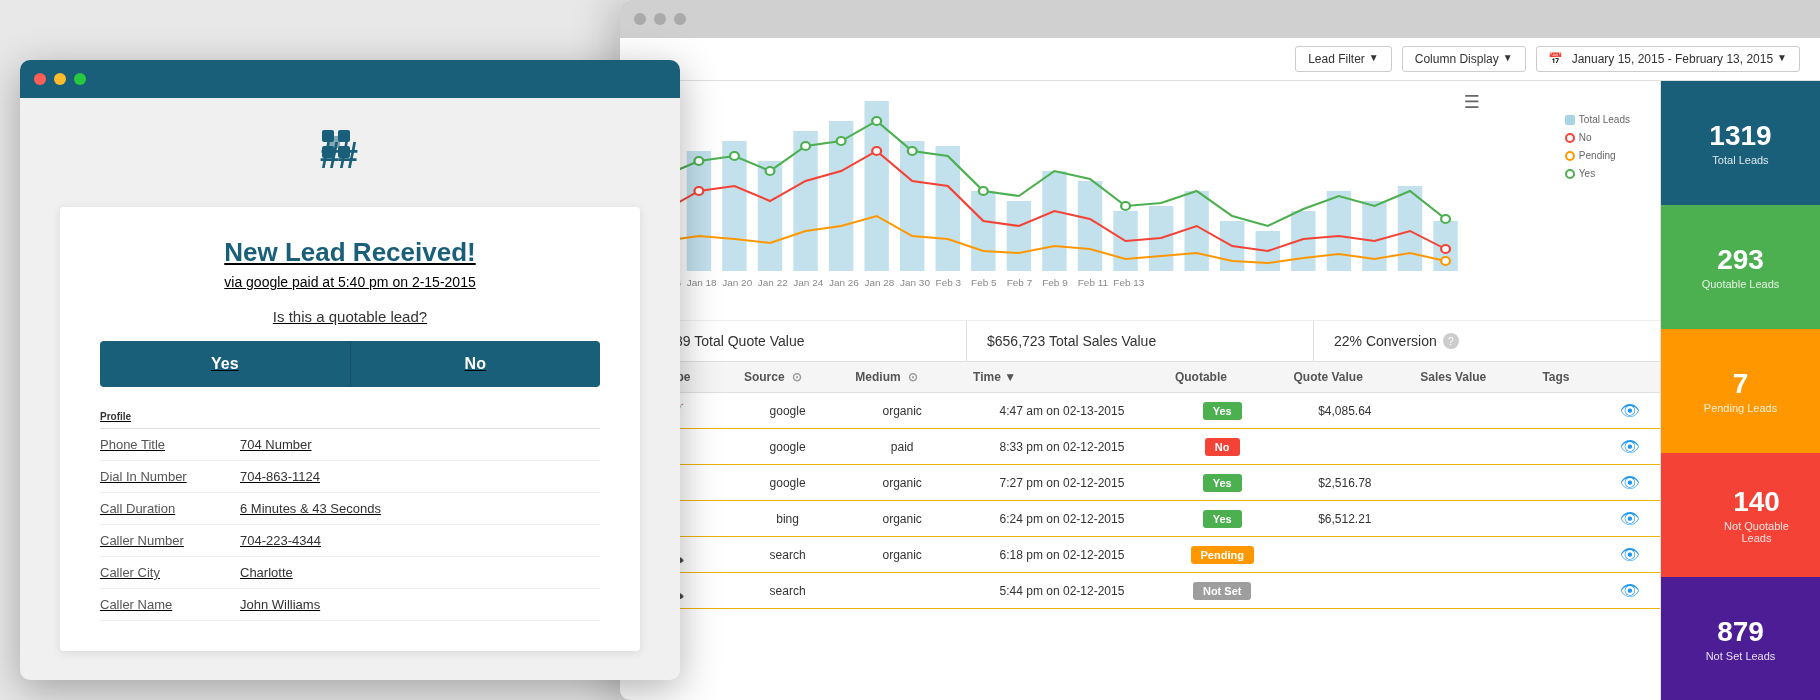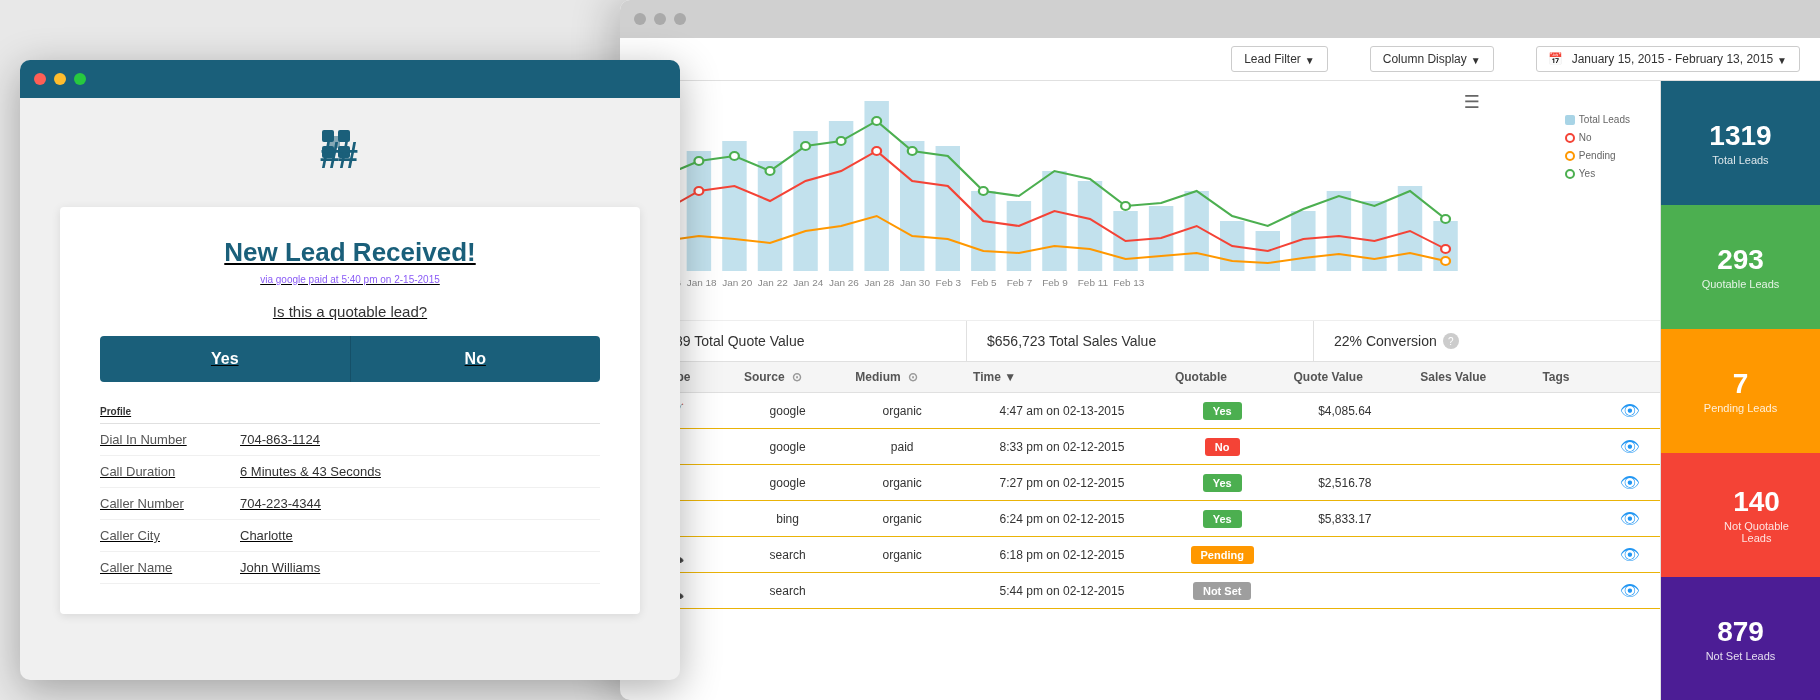--- a/index.html
+++ b/index.html
@@ -76,22 +76,22 @@
 
     .modal-title {
       color: #1a5f7a;
       font-size: 26px;
       font-weight: bold;
       text-align: center;
       margin-bottom: 6px;
     }
 
     .modal-subtitle {
-      color: #8b5cf6;
-      font-size: 10px;
+      color: #000000;
+      font-size: 14px;
       text-align: center;
       margin-bottom: 18px;
     }
 
     .modal-question {
       color: #333;
       font-size: 15px;
       text-align: center;
       margin-bottom: 16px;
     }
@@ -199,23 +199,22 @@
 
     .toolbar-btn {
       border: 1px solid #ccc;
       background: white;
       padding: 5px 12px;
       font-size: 12px;
       border-radius: 3px;
       cursor: pointer;
       color: #333;
       display: flex;
-      align-items: flex-end;
+      align-items: flex-start;
       gap: 4px;
-      margin-left: 32px;
     }
 
     .toolbar-btn .caret {
       font-size: 10px;
     }
 
     .calendar-icon {
       color: #1a5f7a;
       margin-right: 4px;
     }
@@ -432,20 +431,24 @@
     <div class="modal-card">
       <div class="modal-title">New Lead Received!</div>
       <div class="modal-subtitle">via google paid at 5:40 pm on 2-15-2015</div>
       <div class="modal-question">Is this a quotable lead?</div>
       <div class="yes-no-buttons">
         <button class="btn-yes">Yes</button>
         <button class="btn-no">No</button>
       </div>
       <div class="profile-section">
         <div class="profile-heading">Profile</div>
+        <div class="profile-row">
+          <span class="profile-label">Phone Title</span>
+          <span class="profile-value">704 Number</span>
+        </div>
         <div class="profile-row">
           <span class="profile-label">Dial In Number</span>
           <span class="profile-value">704-863-1124</span>
         </div>
         <div class="profile-row">
           <span class="profile-label">Call Duration</span>
           <span class="profile-value">6 Minutes &amp; 43 Seconds</span>
         </div>
         <div class="profile-row">
           <span class="profile-label">Caller Number</span>
@@ -640,21 +643,21 @@
               <td></td>
               <td></td>
               <td><span class="eye-icon">👁</span></td>
             </tr>
             <tr class="table-row">
               <td><span class="lead-type-icon">≡</span></td>
               <td>bing</td>
               <td>organic</td>
               <td>6:24 pm on 02-12-2015</td>
               <td><span class="badge badge-yes">Yes</span></td>
-              <td>$5,833.17</td>
+              <td>$6,512.21</td>
               <td></td>
               <td></td>
               <td><span class="eye-icon">👁</span></td>
             </tr>
             <tr class="table-row">
               <td><span class="lead-type-icon">📞</span></td>
               <td>search</td>
               <td>organic</td>
               <td>6:18 pm on 02-12-2015</td>
               <td><span class="badge badge-pending">Pending</span></td>

